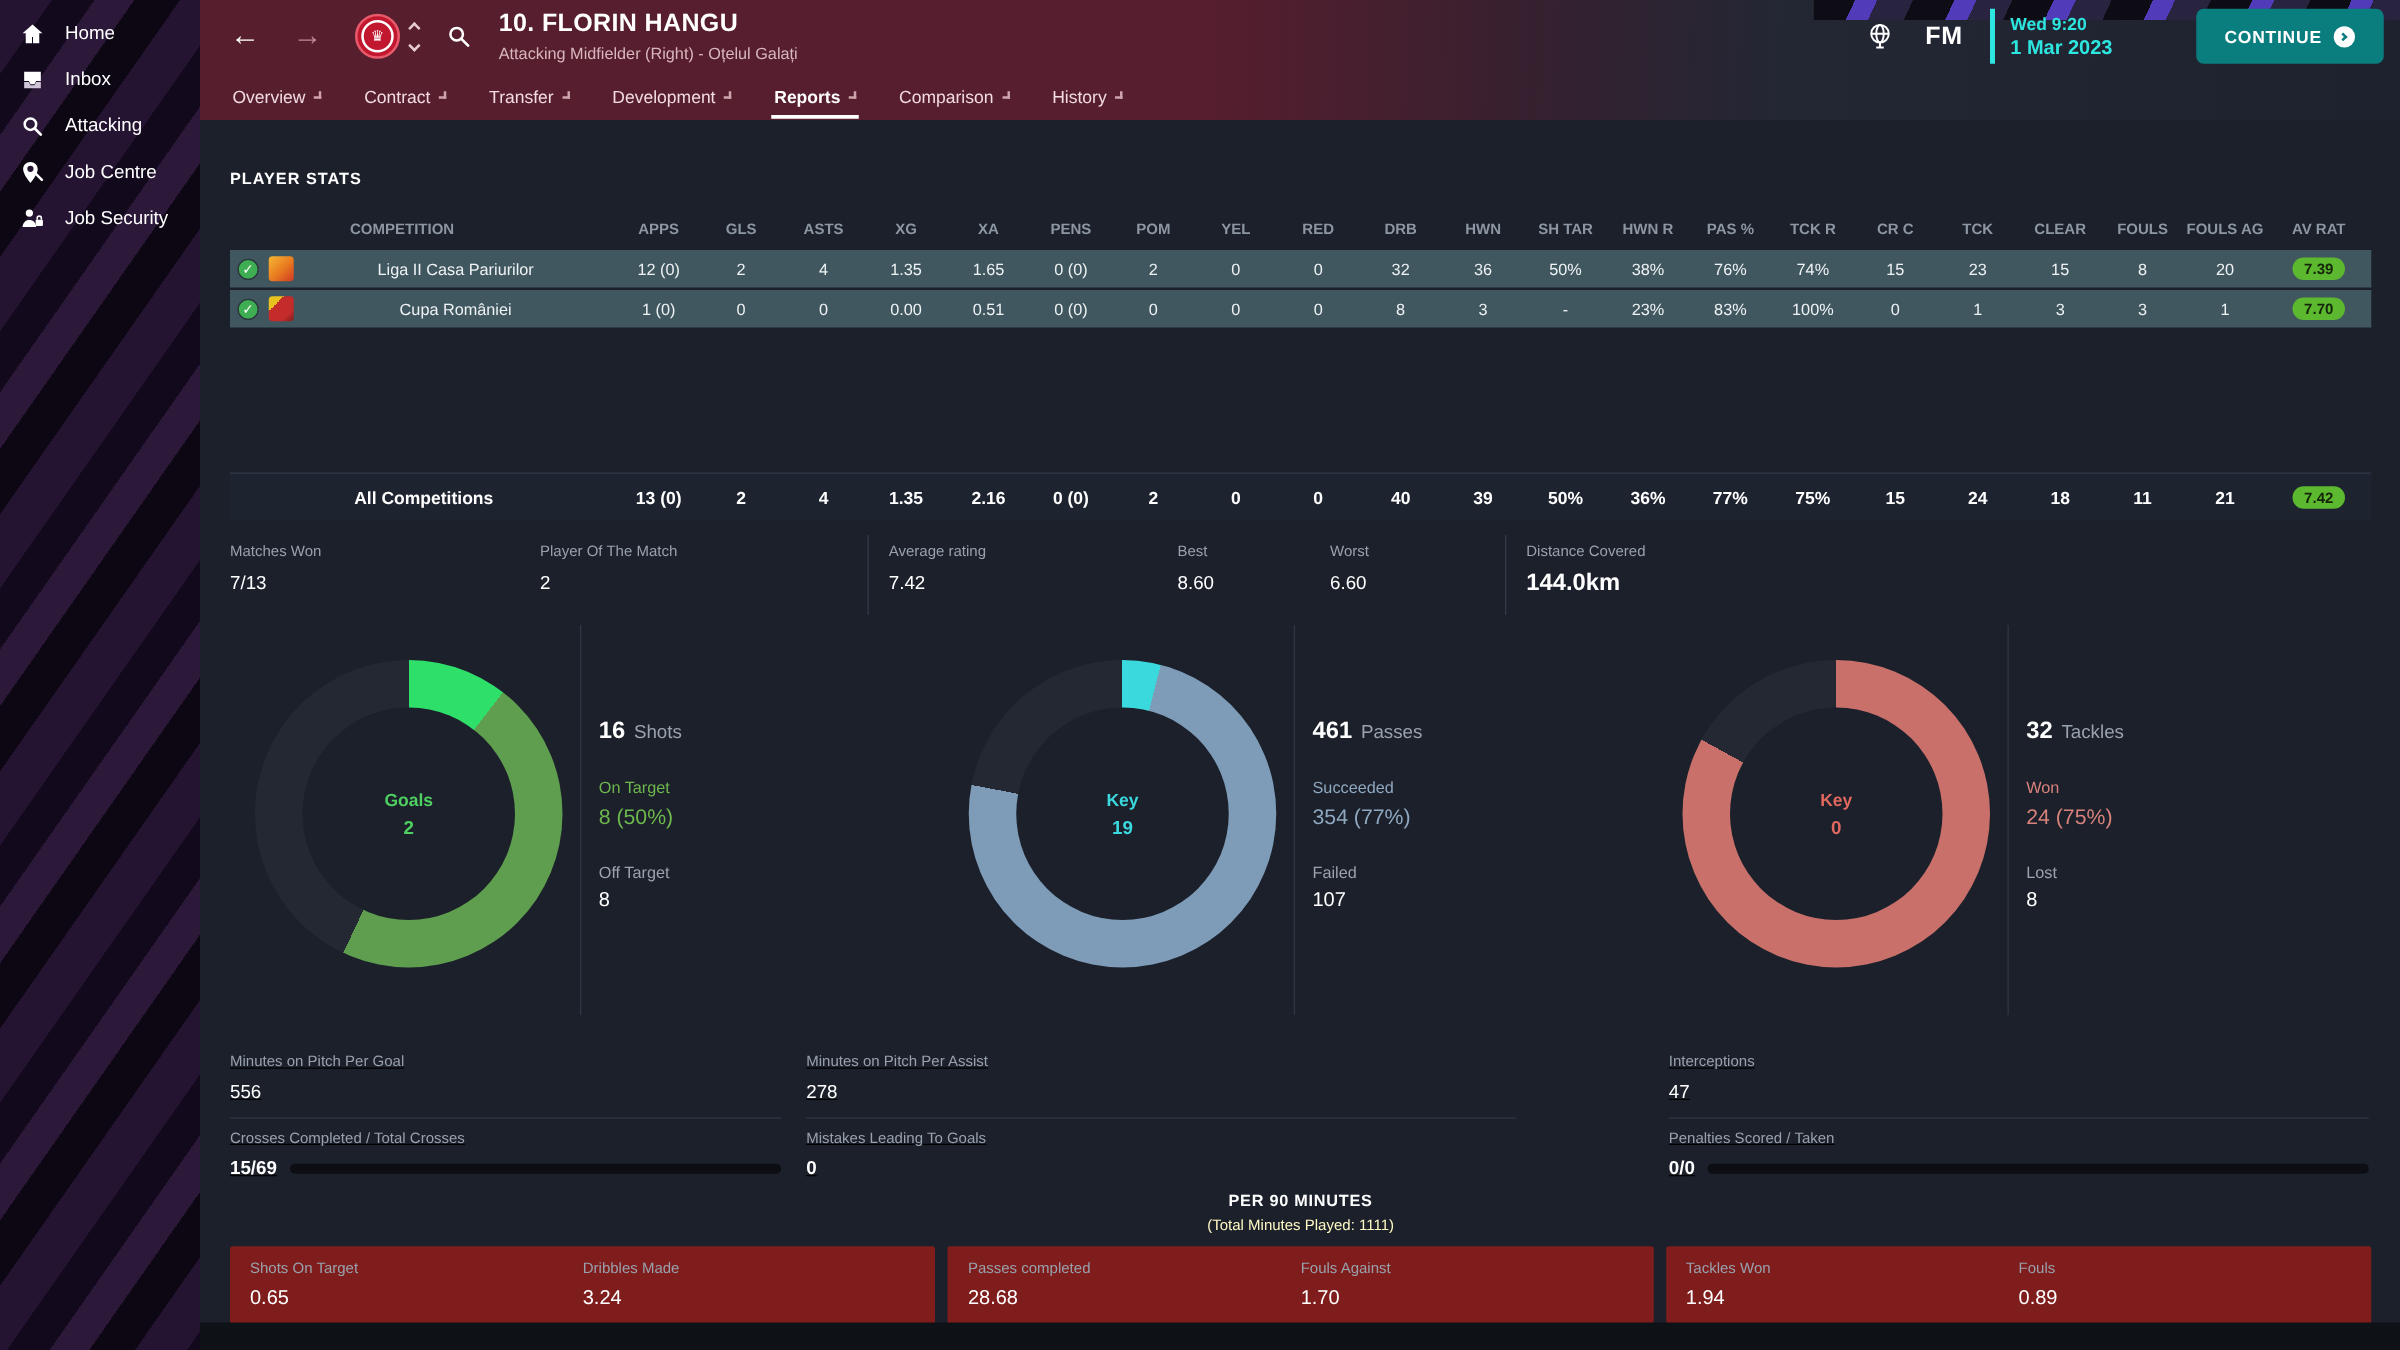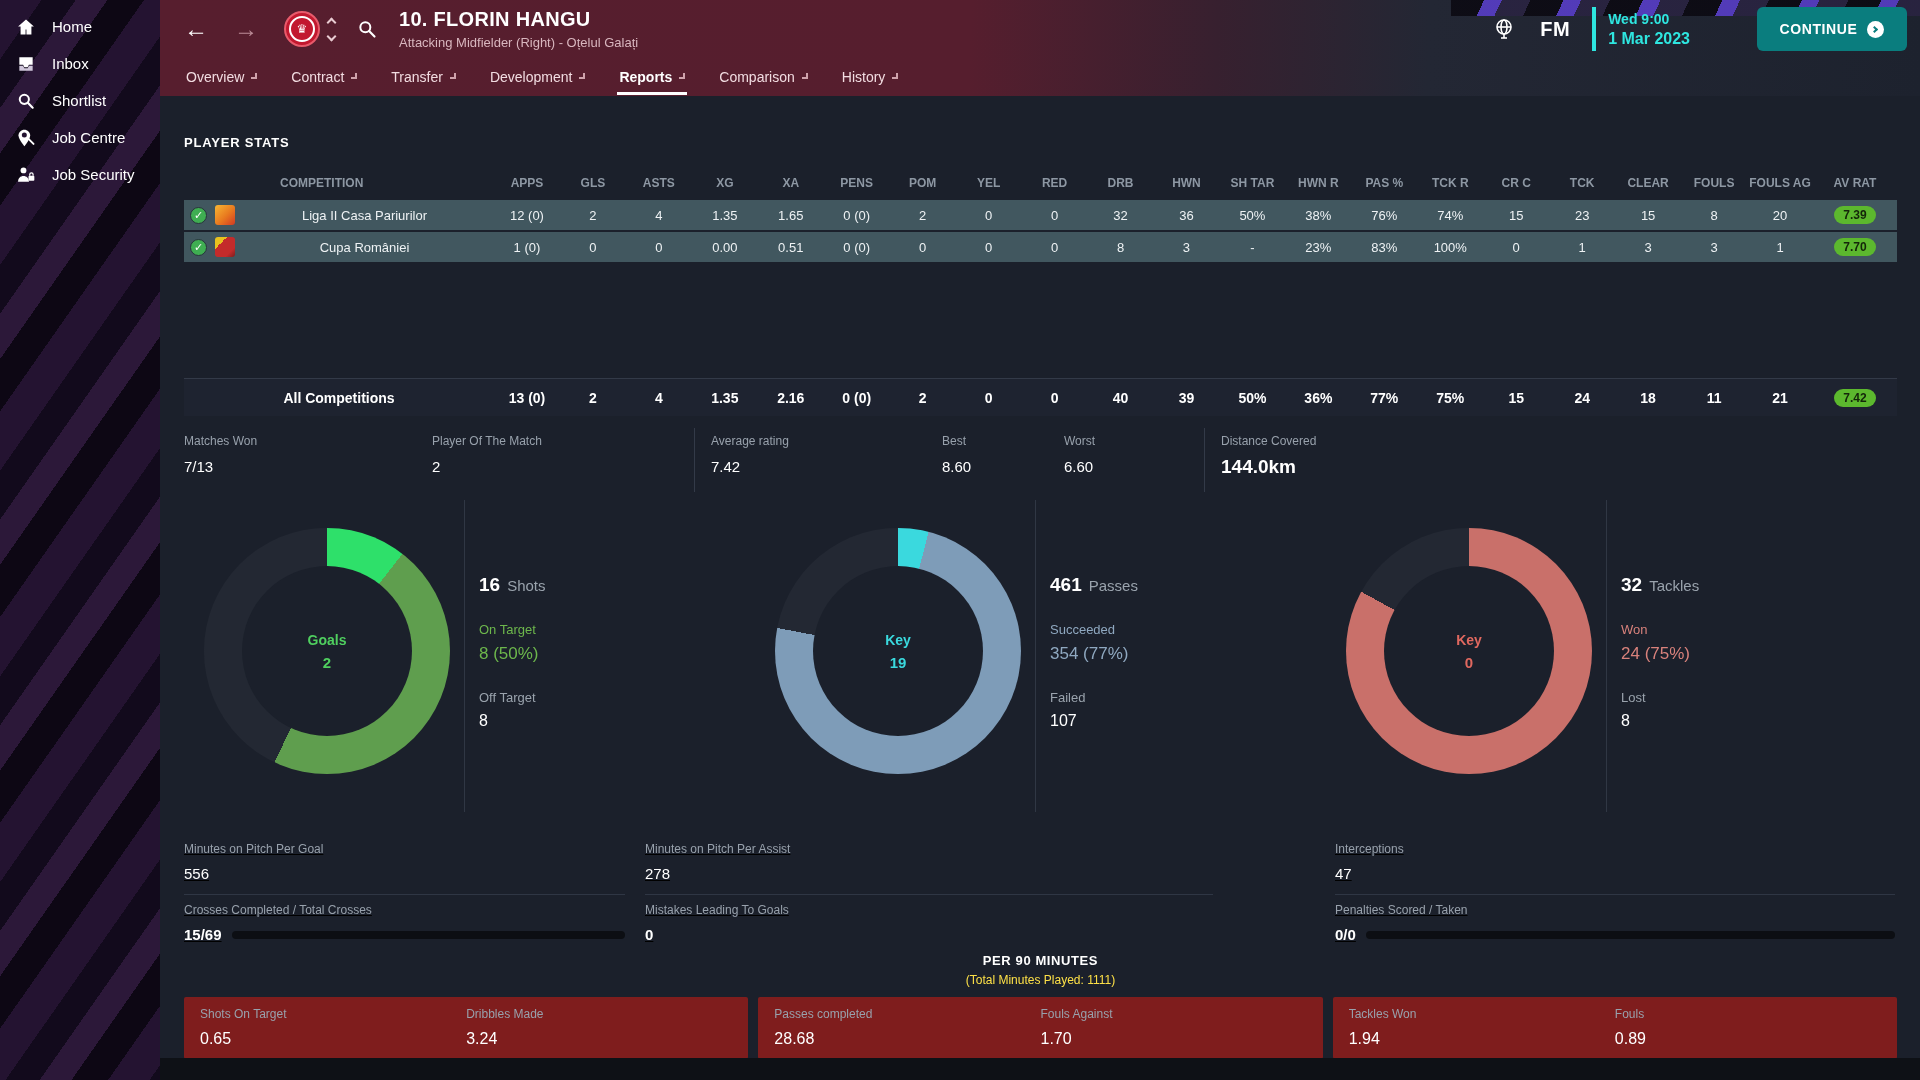--- a/index.html
+++ b/index.html
@@ -134,21 +134,21 @@
   .mcell .vl { font-size:15px; color:#fff; margin-top:9px; }
   .rowA .mcell { border-bottom:1px solid #2f3644; padding-bottom:12px; }
   .rowB .valbar { display:flex; align-items:center; gap:10px; margin-top:9px; }
   .rowB .valbar .vl { margin:0; font-weight:bold; }
   .bar { flex:1; height:8px; border-radius:4px; background:#0c0e13; overflow:hidden; }
   .bar .fill { height:100%; border-radius:4px; background:#4fd8dc; }
 
   
   .per90-head { margin-top:10px; text-align:center; }
   .per90-title { font-size:13px; font-weight:bold; color:#fff; letter-spacing:.6px; }
-  .per90-sub { font-size:12px; color:#fde047; margin-top:5px; }
+  .per90-sub { font-size:12px; color:#fef9c3; margin-top:5px; }
   .cards { display:flex; gap:10px; margin-top:10px; }
   .card { flex:1; height:62px; background:#7f1d1d; border-radius:2px; padding:10px 16px;
     display:flex; }
   .card .half { flex:1; }
   .card .lb { font-size:12px; color:#98a1ac; }
   .card .vl { font-size:16px; color:#fff; margin-top:9px; }
 
   .bottom-band { position:absolute; left:0; right:0; bottom:0; height:22px; background:#0e1116; }
 </style>
 </head>
@@ -175,21 +175,21 @@
           </span>
           <span>Inbox</span>
         </div>
         <div class="side-item">
           <span class="sicon">
             <svg viewBox="0 0 24 24" fill="none">
               <circle cx="10" cy="10" r="5.5" stroke="#fff" stroke-width="2.4"></circle>
               <line x1="14.2" y1="14.2" x2="20" y2="20" stroke="#fff" stroke-width="2.6" stroke-linecap="round"></line>
             </svg>
           </span>
-          <span>Shortlist</span>
+          <span>Attacking</span>
         </div>
         <div class="side-item">
           <span class="sicon">
             <svg viewBox="0 0 24 24">
               <path fill="#fff" d="M10 2C6.2 2 3 5 3 8.8 3 13.8 10 22 10 22s2.1-2.5 4-5.5c1.9-3 3-5.6 3-7.7C17 5 13.8 2 10 2z"></path>
               <circle cx="10" cy="8.5" r="3" fill="#241331"></circle>
               <line x1="15" y1="13" x2="21" y2="19" stroke="#fff" stroke-width="2.4" stroke-linecap="round"></line>
             </svg>
           </span>
           <span>Job Centre</span>
@@ -240,21 +240,21 @@
               <circle cx="12" cy="10" r="7"></circle>
                 <ellipse cx="12" cy="10" rx="3" ry="7"></ellipse>
               <line x1="5" y1="10" x2="19" y2="10"></line>
                 <line x1="12" y1="17" x2="12" y2="21"></line>
                 <line x1="9" y1="21" x2="15" y2="21"></line>
             </svg>
           </span>
           <span class="fm-logo">FM</span>
           <span class="clock-bar"></span>
           <div class="clock">
-            <span class="t">Wed 9:00</span>
+            <span class="t">Wed 9:20</span>
             <span class="d">1 Mar 2023</span>
           </div>
           <div class="continue-btn">
             <span class="lbl">CONTINUE</span>
             <span class="circ">
                 <span class="chev"></span>
               </span>
           </div>
         </div>
       </div>

